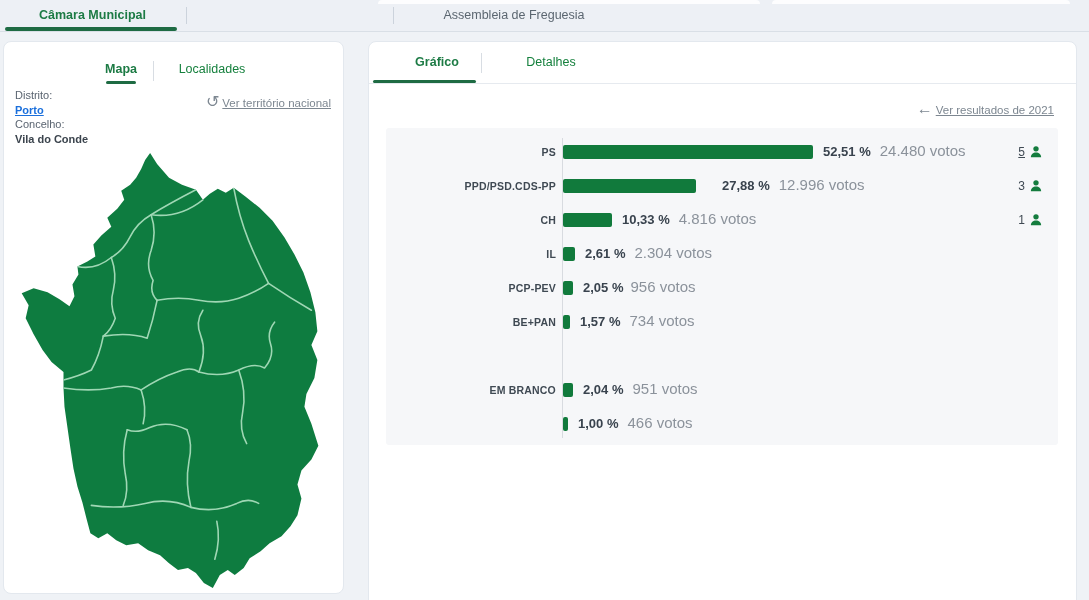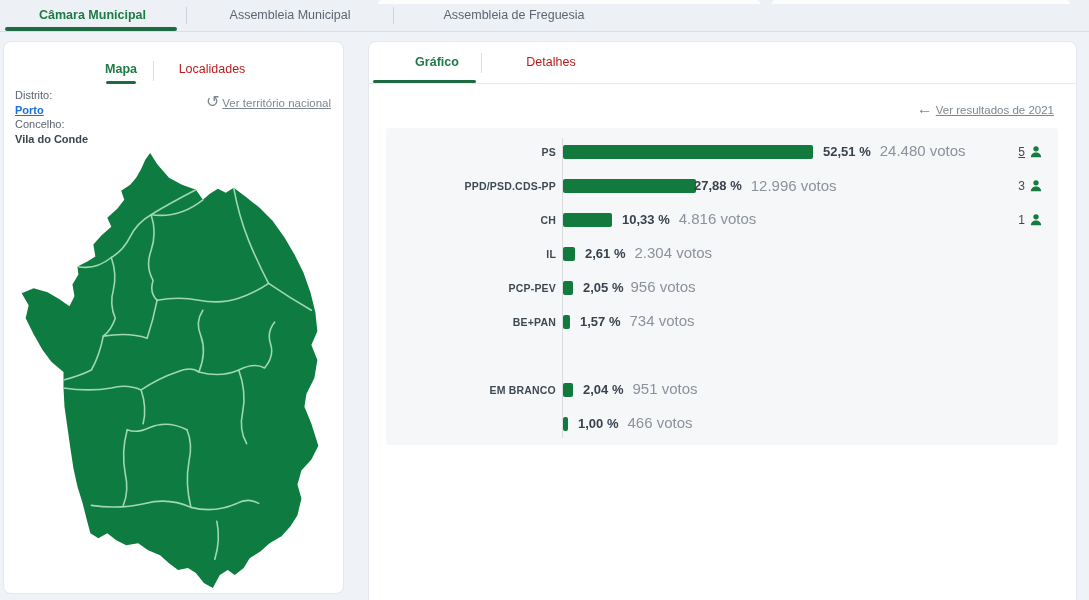--- a/index.html
+++ b/index.html
@@ -14,21 +14,21 @@
   .ghost-card{position:absolute;top:0;height:4px;background:rgba(255,255,255,.85);border-radius:8px 8px 0 0;}
   .top-tab{position:absolute;top:0;height:31px;line-height:31px;text-align:center;font-size:12.5px;color:#5b6670;cursor:pointer;}
   .top-tab.active{color:#1d7b45;font-weight:bold;}
   .top-tab-underline{position:absolute;left:5px;top:27px;width:172px;height:3.5px;background:#1e6b43;border-radius:2px;}
   .top-sep{position:absolute;top:7px;width:1px;height:17px;background:#ccd3dc;}
   
   .card{position:absolute;background:#fff;border:1px solid #e3e8ee;border-radius:8px;box-sizing:border-box;}
   #left-card{left:3px;top:41px;width:341px;height:553px;}
   #right-card{left:368px;top:41px;width:709px;height:600px;}
   
-  .ptab{position:absolute;font-size:12.5px;color:#b91c1c;text-align:center;cursor:pointer;}
+  .ptab{position:absolute;font-size:12.5px;color:#15803d;text-align:center;cursor:pointer;}
   .ptab.active{color:#1d7b45;font-weight:bold;}
   .ptab-sep{position:absolute;width:1px;height:20px;background:#d8dde3;}
   .mini-underline{position:absolute;background:#1e6b43;border-radius:2px;height:3px;}
   
   .info{position:absolute;left:11px;top:46px;font-size:11px;line-height:14.5px;color:#5a6470;}
   .info .link-blue{color:#1a6fdc;font-weight:bold;text-decoration:underline;cursor:pointer;}
   .info .strong{color:#3b444d;font-weight:bold;}
   .gray-link{font-size:11.5px;color:#7d8791;text-decoration:underline;cursor:pointer;}
   .icon-glyph{text-decoration:none;display:inline-block;margin-right:3px;color:#7d8791;}
   #national-link{position:absolute;right:12px;top:50px;}
@@ -53,23 +53,20 @@
 <body>
 
 <div class="topbar">
   <div class="ghost-card" style="left:378px;width:382px;"></div>
   <div class="ghost-card" style="left:772px;width:298px;"></div>
   <div class="top-tab active" style="left:0;width:185px;">
     <span>Câmara Municipal</span>
     <div class="top-tab-underline"></div>
   </div>
   <div class="top-sep" style="left:186px;"></div>
-  <div class="top-tab" style="left:187px;width:206px;">
-    <span>Assembleia Municipal</span>
-  </div>
   <div class="top-sep" style="left:393px;"></div>
   <div class="top-tab" style="left:394px;width:240px;">
     <span>Assembleia de Freguesia</span>
   </div>
 </div>
 
 <div class="card" id="left-card">
   <div class="ptab active" style="left:84px;top:20px;width:66px;">
     <span>Mapa</span>
     <div class="mini-underline" style="left:18px;top:19px;width:30px;"></div>
@@ -156,21 +153,21 @@
               <svg width="14" height="14" viewBox="0 0 24 24">
                 <circle cx="12" cy="6.6" r="4.6" fill="#147c3e"></circle>
                 <path d="M3.2 21c0-5.2 3.9-8.2 8.8-8.2s8.8 3 8.8 8.2z" fill="#147c3e"></path>
               </svg>
             </span>
           </div>
         </div>
         <div class="crow" style="top: 47.5px;">
           <div class="lbl">PPD/PSD.CDS-PP</div>
           <div class="bar" style="width: 133px; background: rgb(17, 122, 60);"></div>
-          <div class="vals" style="left: 308px; align-items: center;">
+          <div class="vals" style="left: 336px;">
             <span class="pct">27,88 %</span>
             <span class="votes">12.996 votos</span>
           </div>
           <div class="mand">
             <span class="num">3</span>
             <span style="display: inline-flex;">
               <svg width="14" height="14" viewBox="0 0 24 24">
                 <circle cx="12" cy="6.6" r="4.6" fill="#147c3e"></circle>
                 <path d="M3.2 21c0-5.2 3.9-8.2 8.8-8.2s8.8 3 8.8 8.2z" fill="#147c3e"></path>
               </svg>

